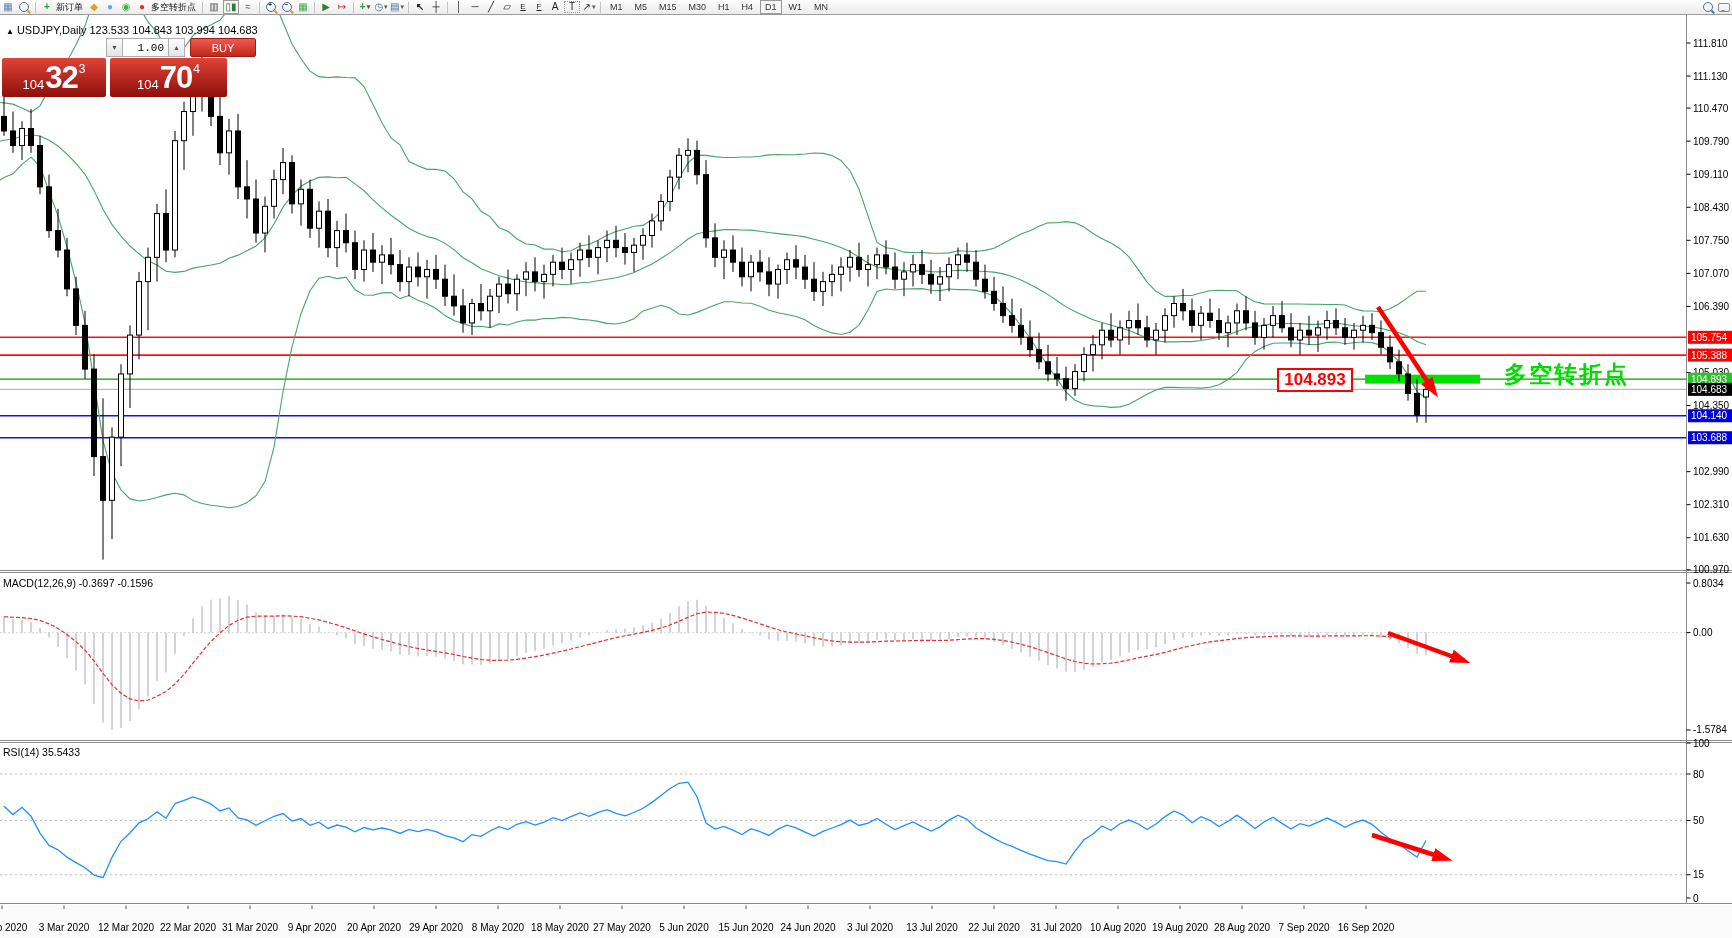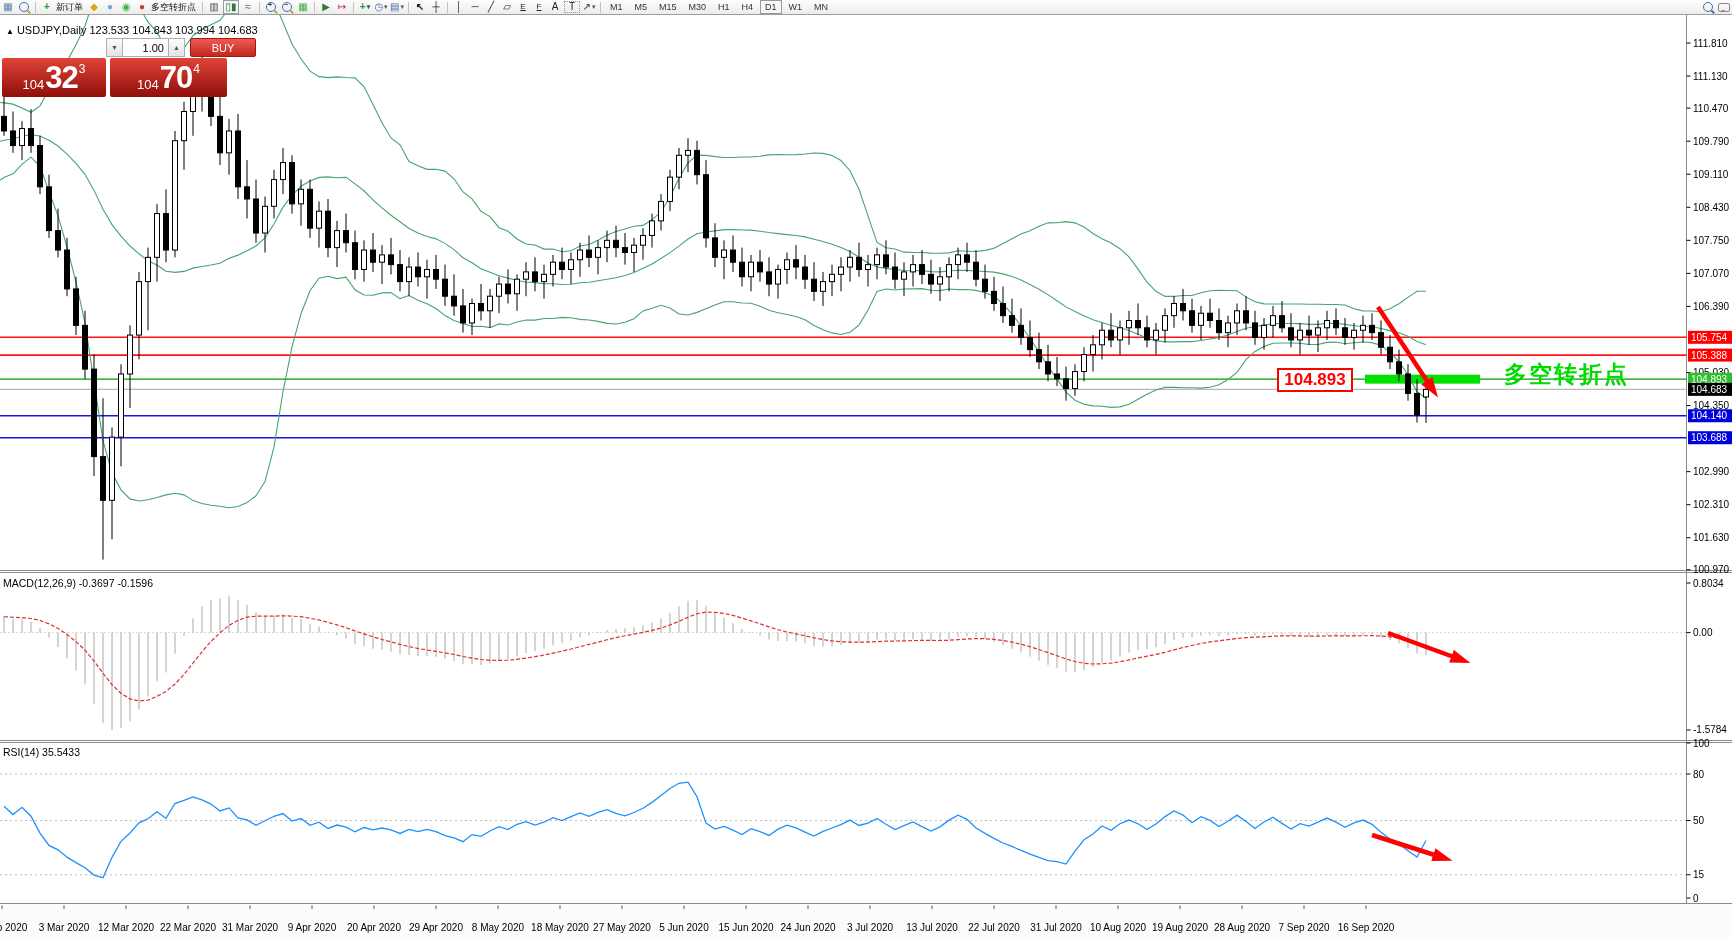--- a/index.html
+++ b/index.html
@@ -32,21 +32,21 @@
 
   .trade{position:absolute;left:2px;top:38px;z-index:25;}
   .btn-red{position:absolute;height:19px;background:linear-gradient(#ef5a50,#c1271d);
     color:#fff;font-size:11px;text-align:center;line-height:19px;border-radius:2px;border:1px solid #9e1a12;box-sizing:border-box;}
   .sell-btn{left:0;top:0;width:100px;margin-top:36px;}
   .buy-btn{left:188px;top:0;width:66px;}
   .vol-step{position:absolute;top:0;width:17px;height:19px;background:linear-gradient(#fcfcfc,#e4e4e4);
     border:1px solid #aeaeae;box-sizing:border-box;text-align:center;font-size:7px;color:#555;line-height:17px;}
   .vol-down{left:104px;} .vol-up{left:166px;}
   .vol-input{position:absolute;left:120px;top:0;width:47px;height:19px;border:1px solid #aeaeae;
-    box-sizing:border-box;font-size:11px;text-align:right;padding-right:4px;font-family:Liberation Sans, sans-serif;}
+    box-sizing:border-box;font-size:11px;text-align:right;padding-right:4px;font-family:Liberation Mono, monospace;}
   .tile{position:absolute;top:20px;height:39px;background:linear-gradient(#e04338,#8f0f0a);
     border-radius:2px;color:#fff;display:flex;align-items:center;justify-content:center;}
   .tile-sell{left:0;width:104px;} .tile-buy{left:108px;width:117px;}
   .tile .small{font-size:13px;align-self:flex-end;margin-bottom:5px;}
   .tile .big{font-size:31px;font-weight:bold;letter-spacing:-1px;margin:0 1px;}
   .tile .sup{font-size:12px;align-self:flex-start;margin-top:4px;}
 
   .pane-label{position:absolute;left:3px;z-index:20;font-size:10.5px;color:#000;}
   .macd-label{top:577px;} .rsi-label{top:746px;}
 

